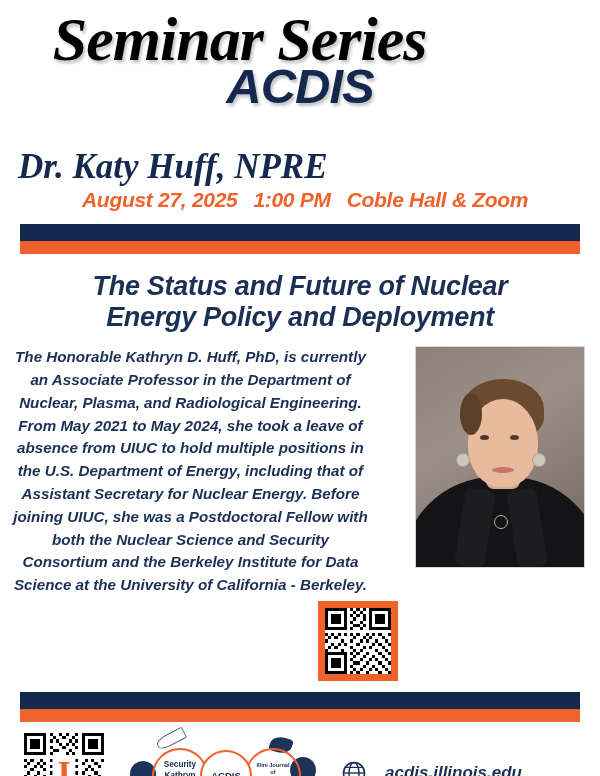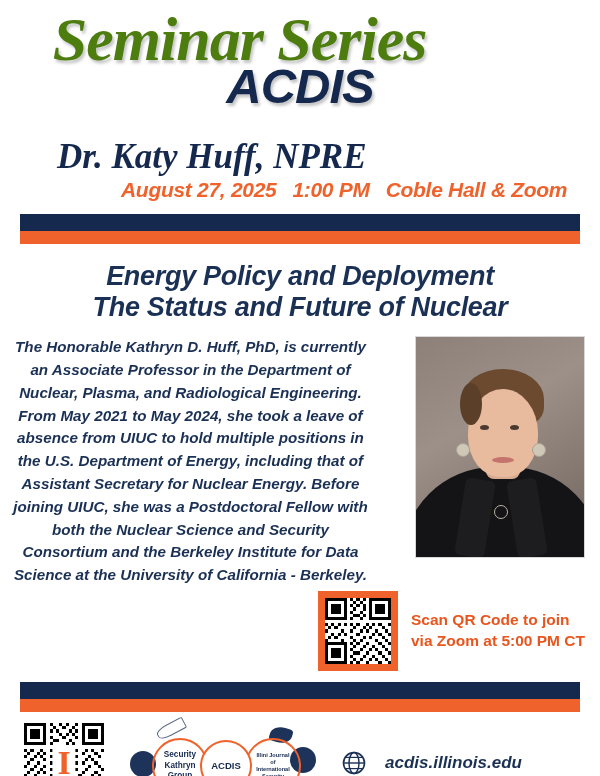--- a/index.html
+++ b/index.html
@@ -21,21 +21,21 @@
     position:absolute;
     top:8px;
     left:0;
     width:479px;
     text-align:center;
     font-family:"Liberation Serif", serif;
     font-style:italic;
     font-weight:bold;
     font-size:62px;
     letter-spacing:-1px;
-    color:#4d7c0f;
+    color:#000000;
     text-shadow:2px 3px 3px rgba(150,150,150,0.55);
     line-height:1;
     white-space:nowrap;
   }
   .acdis-big {
     position:absolute;
     top:62px;
     left:0;
     width:600px;
     text-align:center;
@@ -44,21 +44,21 @@
     font-weight:bold;
     font-size:49px;
     letter-spacing:-1px;
     color:#15294F;
     text-shadow:2px 3px 3px rgba(150,150,150,0.55);
     line-height:1;
     white-space:nowrap;
   }
 
   
-  .speaker-block { margin-top:10px;padding-left:39px; }
+  .speaker-block { margin-top:20px; }
   .speaker-name {
     padding-left:18px;
     font-family:"Liberation Serif", serif;
     font-style:italic;
     font-weight:bold;
     font-size:35px;
     color:#15294F;
     line-height:1.1;
     letter-spacing:0px;
   }
@@ -285,22 +285,22 @@
     <span>August 27, 2025</span><span class="sp"></span><span>1:00 PM</span><span class="sp"></span><span>Coble Hall &amp; Zoom</span>
   </div>
 </div>
 
 <div class="bar-group">
   <div class="bar-navy"></div>
   <div class="bar-orange"></div>
 </div>
 
 <div class="talk-title">
+  <div>The Status and Future of Nuclear</div>
   <div>Energy Policy and Deployment</div>
-  <div>The Status and Future of Nuclear</div>
 </div>
 
 <div class="body-wrap">
   <div class="bio">The Honorable Kathryn D. Huff, PhD, is currently an Associate Professor in the Department of Nuclear, Plasma, and Radiological Engineering. From May 2021 to May 2024, she took a leave of absence from UIUC to hold multiple positions in the U.S. Department of Energy, including that of Assistant Secretary for Nuclear Energy. Before joining UIUC, she was a Postdoctoral Fellow with both the Nuclear Science and Security Consortium and the Berkeley Institute for Data Science at the University of California - Berkeley.</div>
   <div class="photo-col">
     <div class="portrait">
       <div class="shoulders"></div>
       <div class="lapelL"></div>
       <div class="lapelR"></div>
       <div class="neck"></div>
@@ -424,24 +424,20 @@
             <rect x="16" y="19" width="1" height="1"></rect>
             <rect x="19" y="19" width="1" height="1"></rect>
           <rect x="8" y="20" width="1" height="1"></rect>
             <rect x="10" y="20" width="1" height="1"></rect>
             <rect x="13" y="20" width="1" height="1"></rect>
             <rect x="17" y="20" width="1" height="1"></rect>
             <rect x="20" y="20" width="1" height="1"></rect>
         </g>
       </svg>
     </div>
-  </div>
-  <div class="scan-text">
-    <div>Scan QR Code to join</div>
-    <div>via Zoom at 5:00 PM CT</div>
   </div>
 </div>
 
 <div class="bar-group footer-bars">
   <div class="bar-navy"></div>
   <div class="bar-orange"></div>
 </div>
 
 <div class="footer">
 

